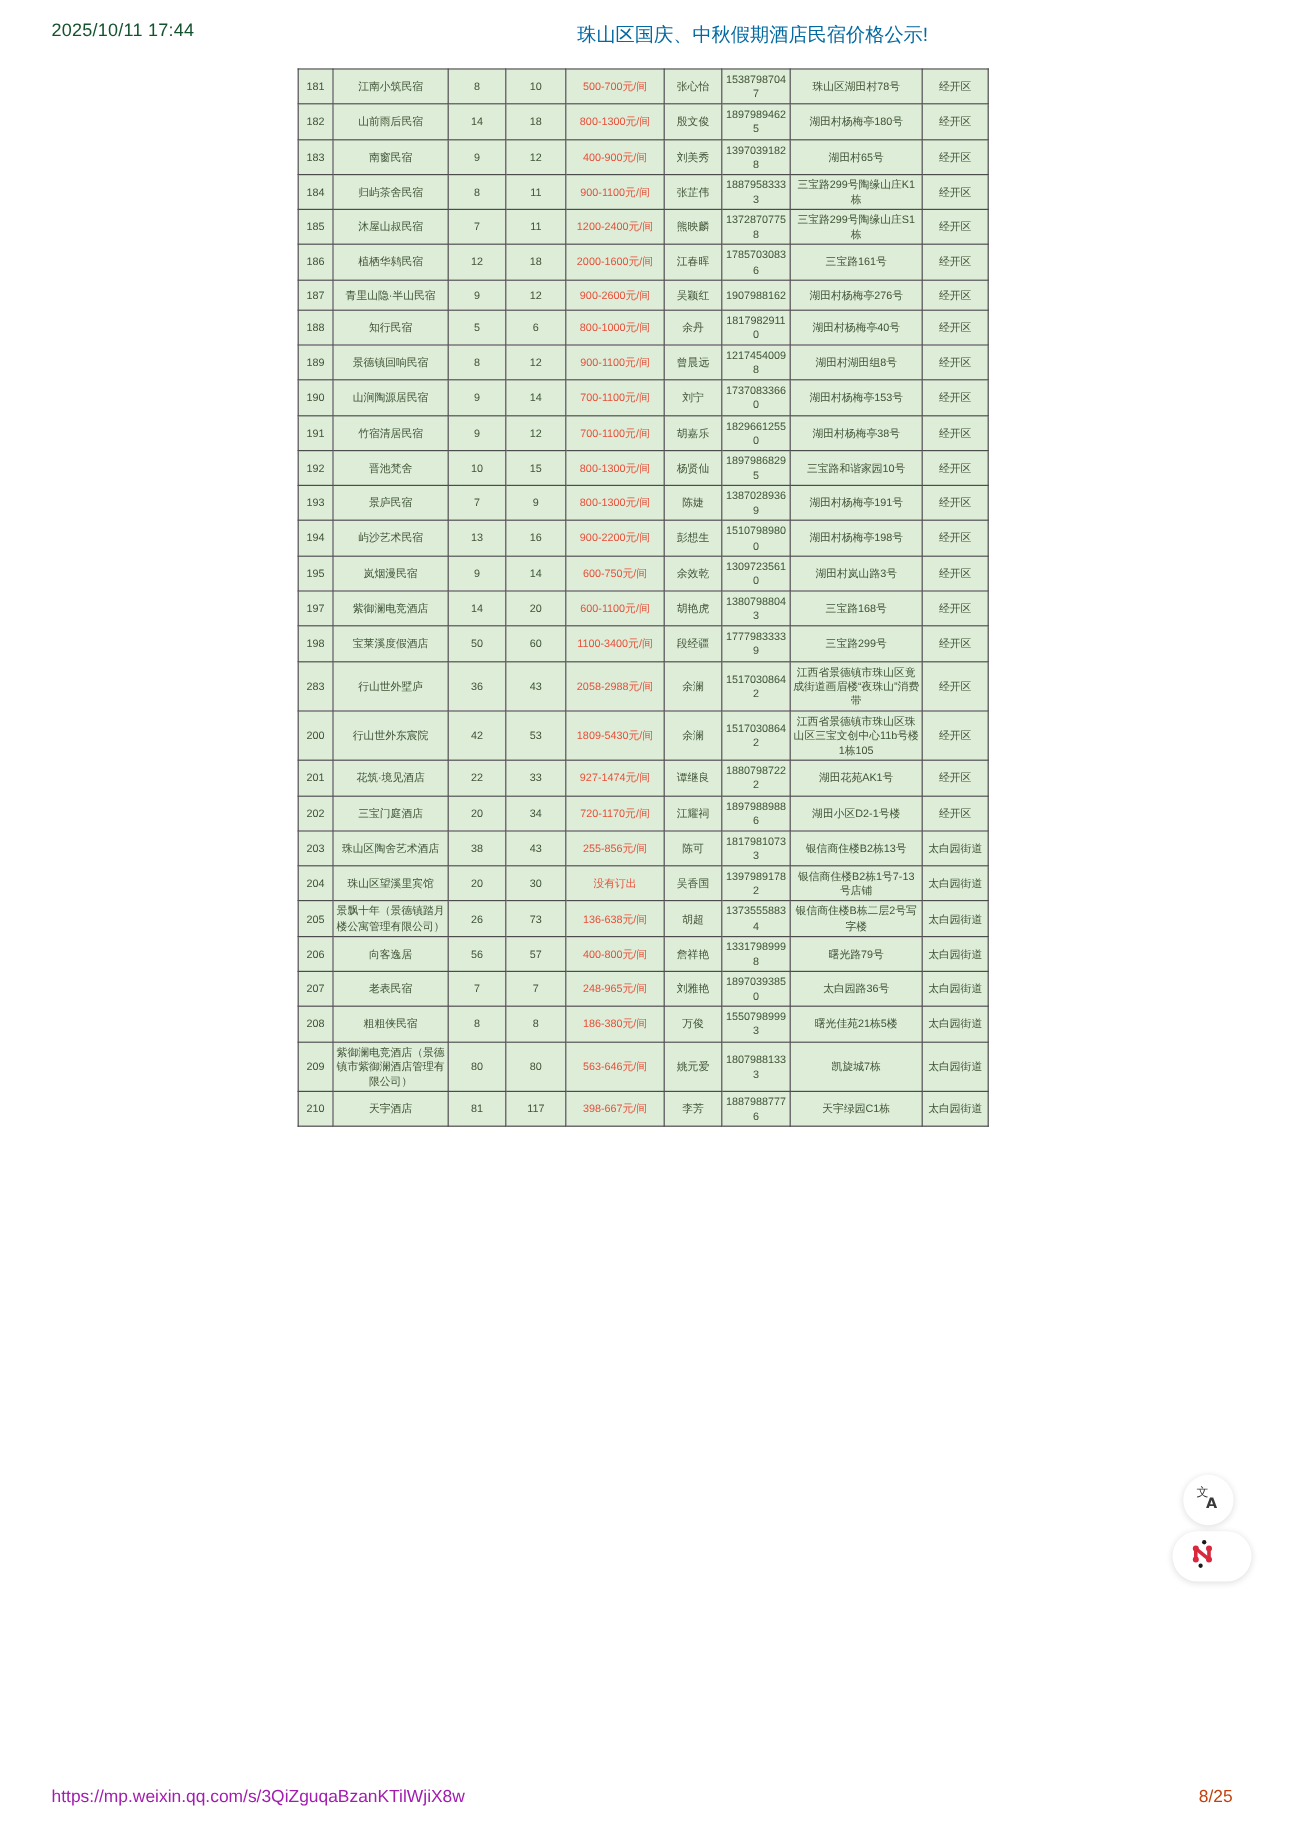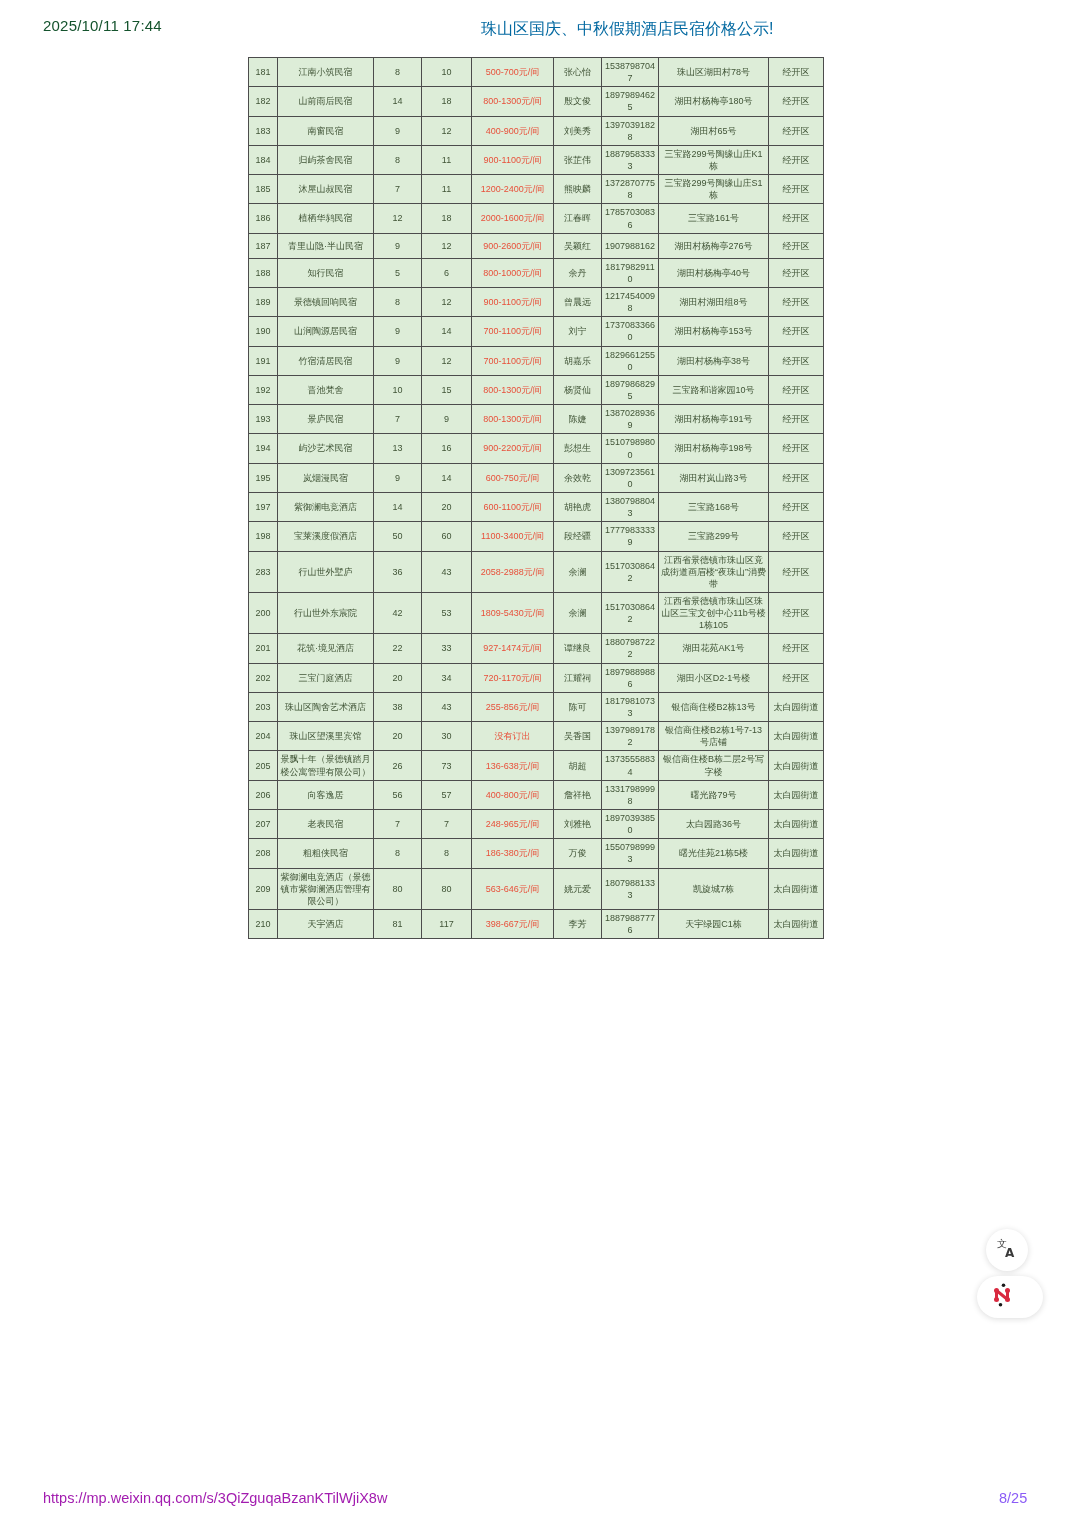--- a/index.html
+++ b/index.html
@@ -17,21 +17,21 @@
     border:1px solid #4c4c4c;
     background:var(--cell-bg,#ddedd8);
     color:var(--text-green,#3f5335);
     font-size:9px;line-height:1.35;
     text-align:center;vertical-align:middle;
     padding:2px 2px;height:20px;
     word-break:break-all;overflow:hidden;
   }
   table.price-table td.price{color:var(--price-red,#e8503a)}
   .footer-url{position:absolute;left:43px;top:1490px;font-size:14.5px;color:#a21caf}
-  .footer-page{position:absolute;left:999px;top:1490px;font-size:14.5px;color:#8b5cf6}
+  .footer-page{position:absolute;left:999px;top:1490px;font-size:14.5px;color:#c2410c}
   .fab{
     position:absolute;background:#fff;display:flex;align-items:center;justify-content:center;
     box-shadow:0 1px 6px rgba(0,0,0,.14);
   }
   .fab-circle{left:986px;top:1229px;width:42px;height:42px;border-radius:50%}
   .fab-pill{left:977px;top:1276px;width:66px;height:42px;border-radius:21px;justify-content:flex-start;padding-left:12px;box-sizing:border-box}
 </style>
 </head>
 <body>
 

